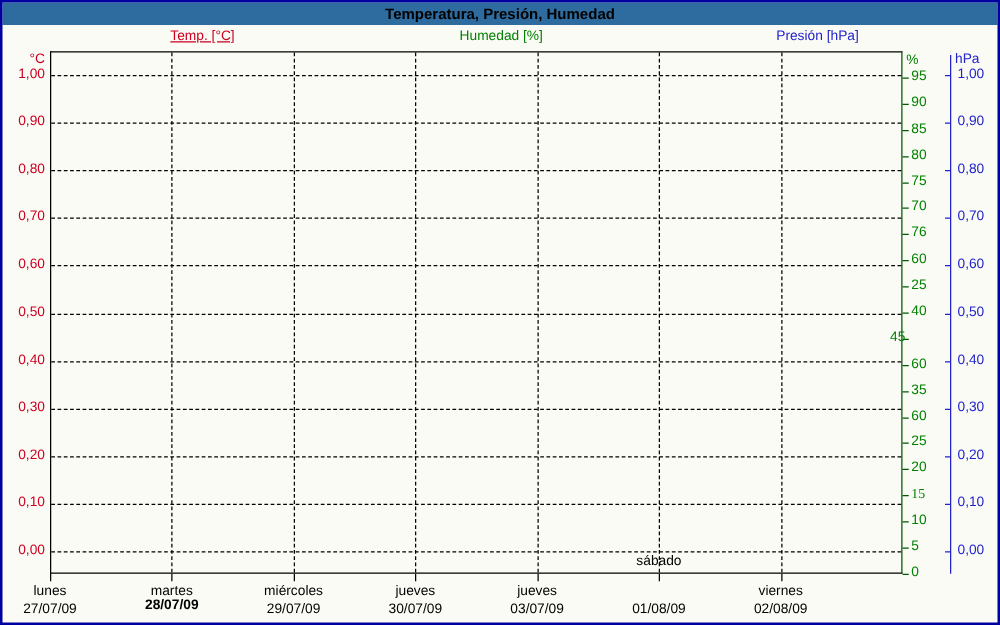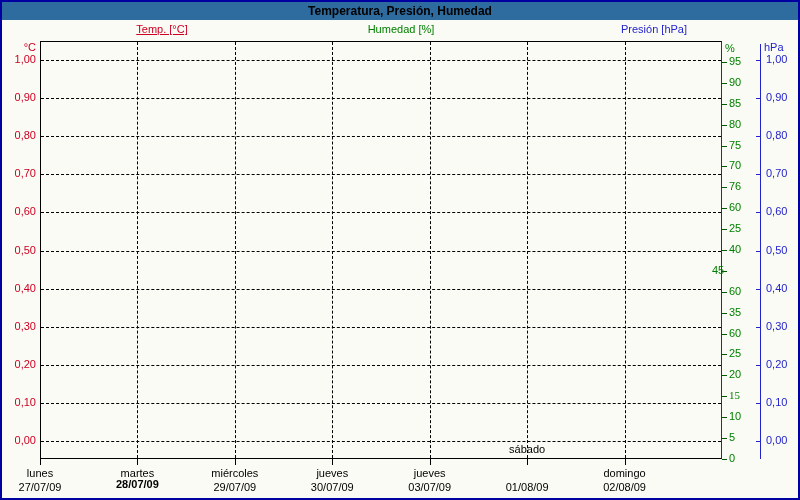--- a/index.html
+++ b/index.html
@@ -155,18 +155,18 @@
       <div class="tick x-tick" style="left: 332.286px; top: 459px; height: 6px;"></div>
       <div class="lbl black ctr" style="left: 284.286px; top: 467px; width: 96px;">jueves</div>
       <div class="lbl black ctr" style="left: 284.286px; top: 481px; width: 96px;">30/07/09</div>
       <div class="tick x-tick" style="left: 429.714px; top: 459px; height: 6px;"></div>
       <div class="lbl black ctr" style="left: 381.714px; top: 467px; width: 96px;">jueves</div>
       <div class="lbl black ctr" style="left: 381.714px; top: 481px; width: 96px;">03/07/09</div>
       <div class="tick x-tick" style="left: 527.143px; top: 459px; height: 6px;"></div>
       <div class="lbl black ctr" style="left: 479.143px; top: 443px; width: 96px;">sábado</div>
       <div class="lbl black ctr" style="left: 479.143px; top: 481px; width: 96px;">01/08/09</div>
       <div class="tick x-tick" style="left: 624.571px; top: 459px; height: 6px;"></div>
-      <div class="lbl black ctr" style="left: 576.571px; top: 467px; width: 96px;">domingo</div>
+      <div class="lbl black ctr" style="left: 576.571px; top: 467px; width: 96px;">viernes</div>
       <div class="lbl black ctr" style="left: 576.571px; top: 481px; width: 96px;">02/08/09</div>
     </div>
 
   <div class="border-overlay"></div>
 </div>
 
 </body></html>

